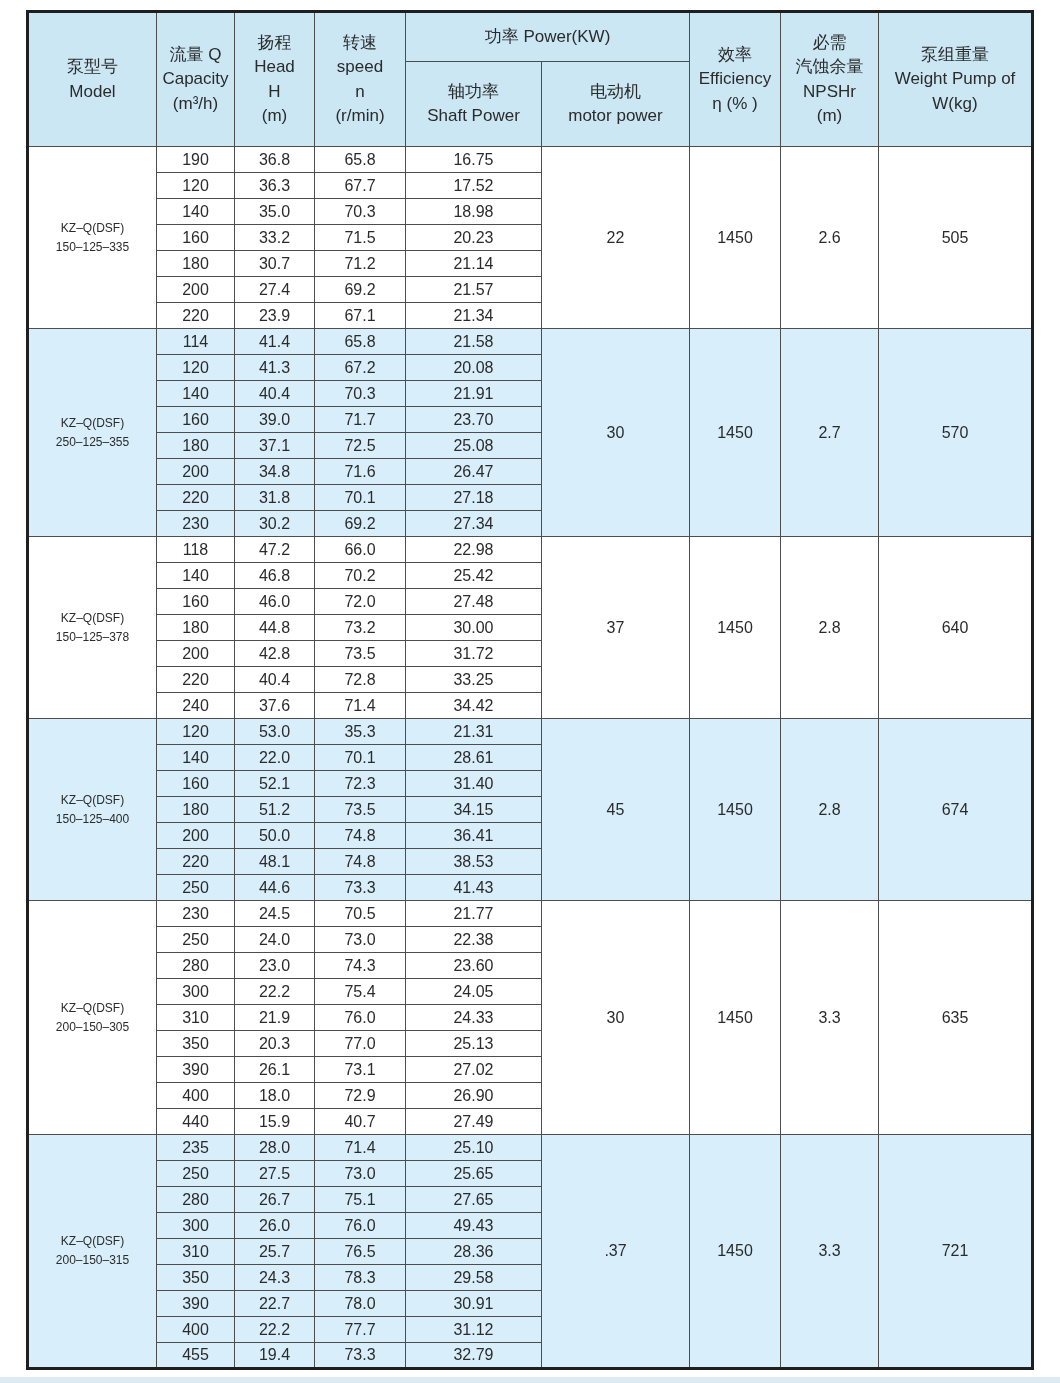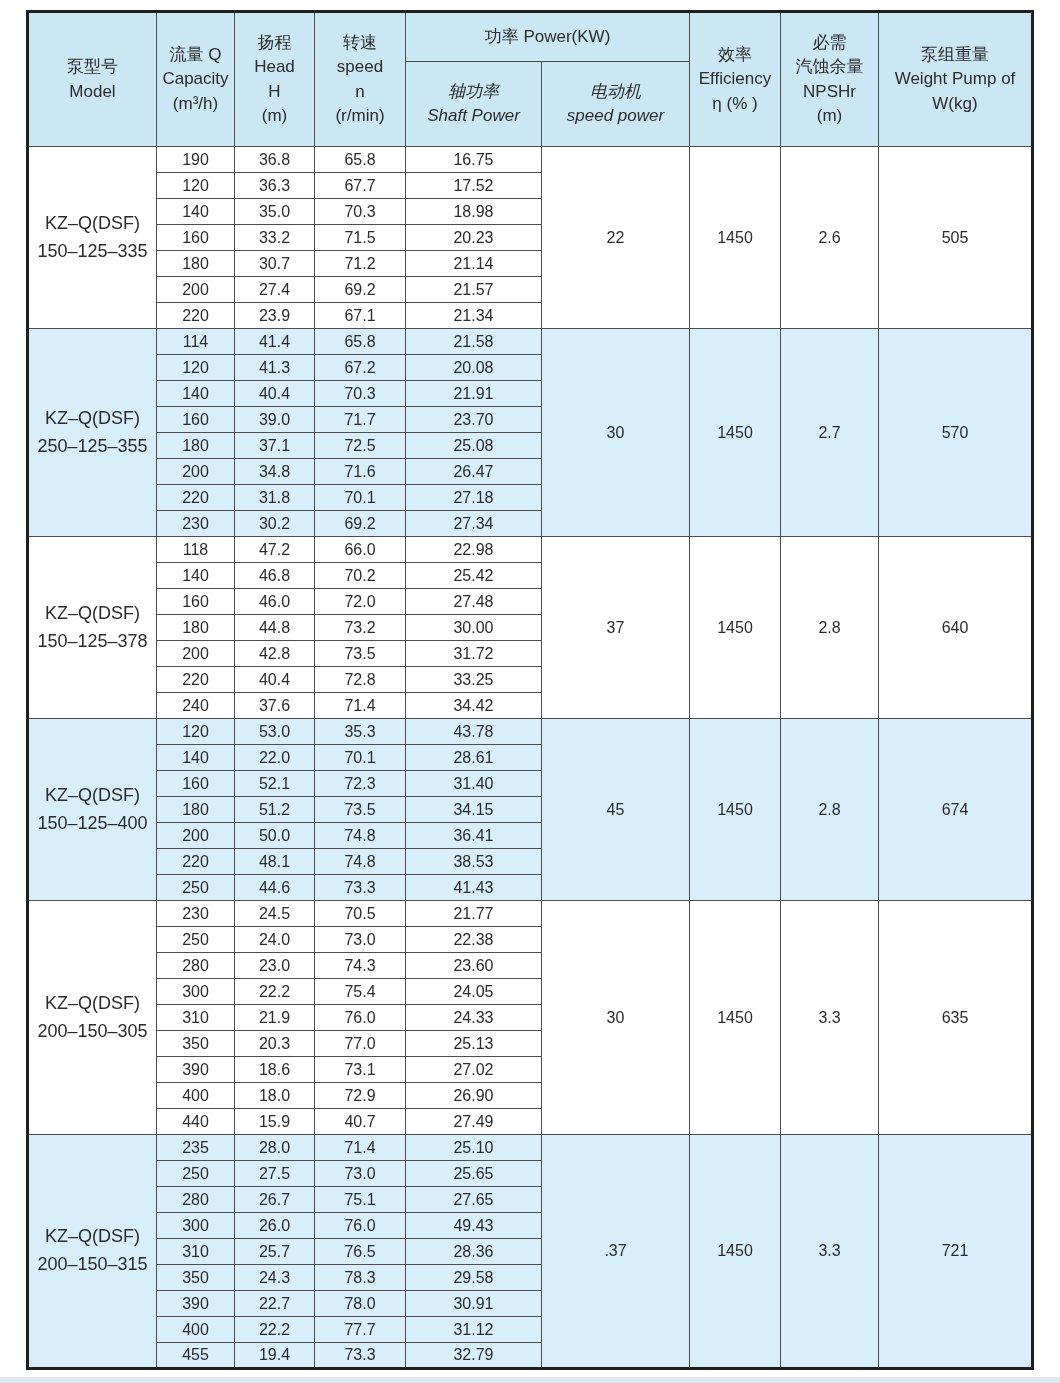--- a/index.html
+++ b/index.html
@@ -23,23 +23,23 @@
   th,td{
     border:1px solid var(--grid);
     text-align:center;vertical-align:middle;
     padding:0 2px;color:var(--text);
   }
   thead th{
     background:var(--header-bg);
     font-weight:normal;font-size:17px;line-height:1.42;
   }
   tr.h1 th{height:50px;}
-  tr.h2 th{height:85px;font-style:italic;}
+  tr.h2 th{height:85px;}
   tbody td{font-size:16px;height:26px;line-height:1.1;}
-  td.model-cell{font-size:18px;line-height:1.55;}
+  td.model-cell{font-size:12px;line-height:1.55;}
   tr.band td{background:var(--band-bg);}
   .ln{white-space:nowrap;}
   .bottom-strip{
     position:absolute;left:0;bottom:0;width:1060px;height:6px;
     background:#dcebf3;
   }
 </style>
 </head>
 <body>
 
@@ -96,21 +96,21 @@
           <div class="ln">W(kg)</div>
         </th>
     </tr>
     <tr class="h2">
       <th>
           <div class="ln">轴功率</div>
           <div class="ln">Shaft Power</div>
         </th>
       <th>
           <div class="ln">电动机</div>
-          <div class="ln">speed power</div>
+          <div class="ln">motor power</div>
         </th>
     </tr>
   </thead>
   <tbody id="tbody">
       <tr>
         <td class="model-cell" rowspan="7">
           <div class="ln">KZ–Q(DSF)</div>
           <div class="ln">150–125–335</div>
         </td>
         <td>190</td>
@@ -265,21 +265,21 @@
         <td>34.42</td>
       </tr>
       <tr class="band">
         <td class="model-cell" rowspan="7">
           <div class="ln">KZ–Q(DSF)</div>
           <div class="ln">150–125–400</div>
         </td>
         <td>120</td>
         <td>53.0</td>
         <td>35.3</td>
-        <td>43.78</td>
+        <td>21.31</td>
         <td rowspan="7">45</td>
         <td rowspan="7">1450</td>
         <td rowspan="7">2.8</td>
         <td rowspan="7">674</td>
       </tr>
       <tr class="band">
         <td>140</td>
         <td>22.0</td>
         <td>70.1</td>
         <td>28.61</td>
@@ -353,21 +353,21 @@
         <td>24.33</td>
       </tr>
       <tr>
         <td>350</td>
         <td>20.3</td>
         <td>77.0</td>
         <td>25.13</td>
       </tr>
       <tr>
         <td>390</td>
-        <td>18.6</td>
+        <td>26.1</td>
         <td>73.1</td>
         <td>27.02</td>
       </tr>
       <tr>
         <td>400</td>
         <td>18.0</td>
         <td>72.9</td>
         <td>26.90</td>
       </tr>
       <tr>

